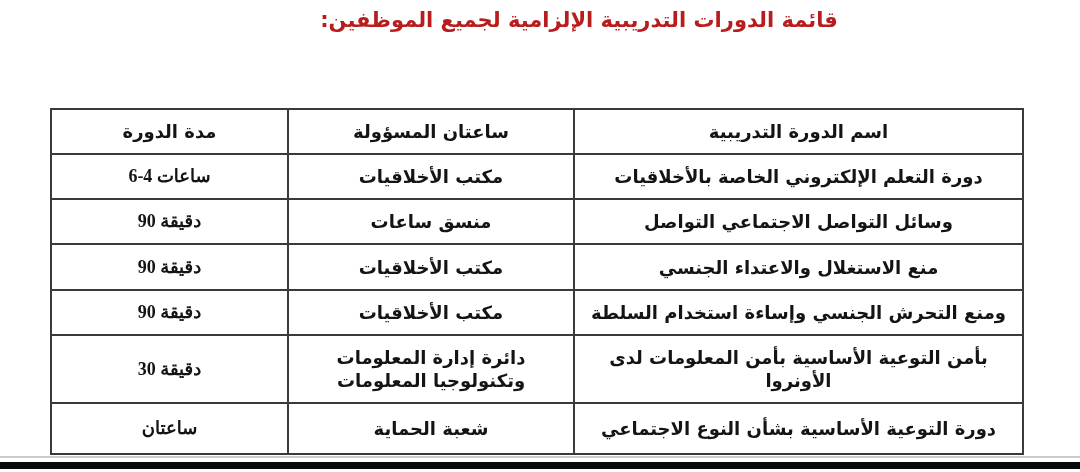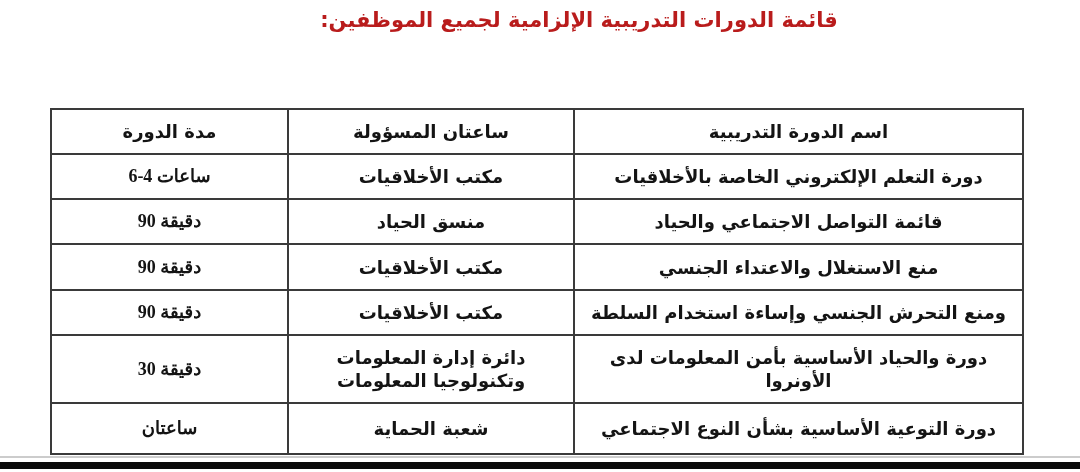--- a/index.html
+++ b/index.html
@@ -98,36 +98,36 @@
         <th>مدة الدورة</th>
       </tr>
     </thead>
     <tbody>
       <tr class="r0">
         <td>دورة التعلم الإلكتروني الخاصة بالأخلاقيات</td>
         <td>مكتب الأخلاقيات</td>
         <td class="duration">6-4 ساعات</td>
       </tr>
       <tr class="r1">
-        <td>قائمة التواصل الاجتماعي والحياد</td>
-        <td>منسق الحياد</td>
+        <td>وسائل التواصل الاجتماعي التواصل</td>
+        <td>منسق ساعات</td>
         <td class="duration">90 دقيقة</td>
       </tr>
       <tr class="r2">
         <td>منع الاستغلال والاعتداء الجنسي</td>
         <td>مكتب الأخلاقيات</td>
         <td class="duration">90 دقيقة</td>
       </tr>
       <tr class="r3">
         <td>ومنع التحرش الجنسي وإساءة استخدام السلطة</td>
         <td>مكتب الأخلاقيات</td>
         <td class="duration">90 دقيقة</td>
       </tr>
       <tr class="r4">
-        <td>دورة والحياد الأساسية بأمن المعلومات لدى الأونروا</td>
+        <td>بأمن التوعية الأساسية بأمن المعلومات لدى الأونروا</td>
         <td>دائرة إدارة المعلومات وتكنولوجيا المعلومات</td>
         <td class="duration">30 دقيقة</td>
       </tr>
       <tr class="r5">
         <td>دورة التوعية الأساسية بشأن النوع الاجتماعي</td>
         <td>شعبة الحماية</td>
         <td class="duration">ساعتان</td>
       </tr>
     </tbody>
   </table>

